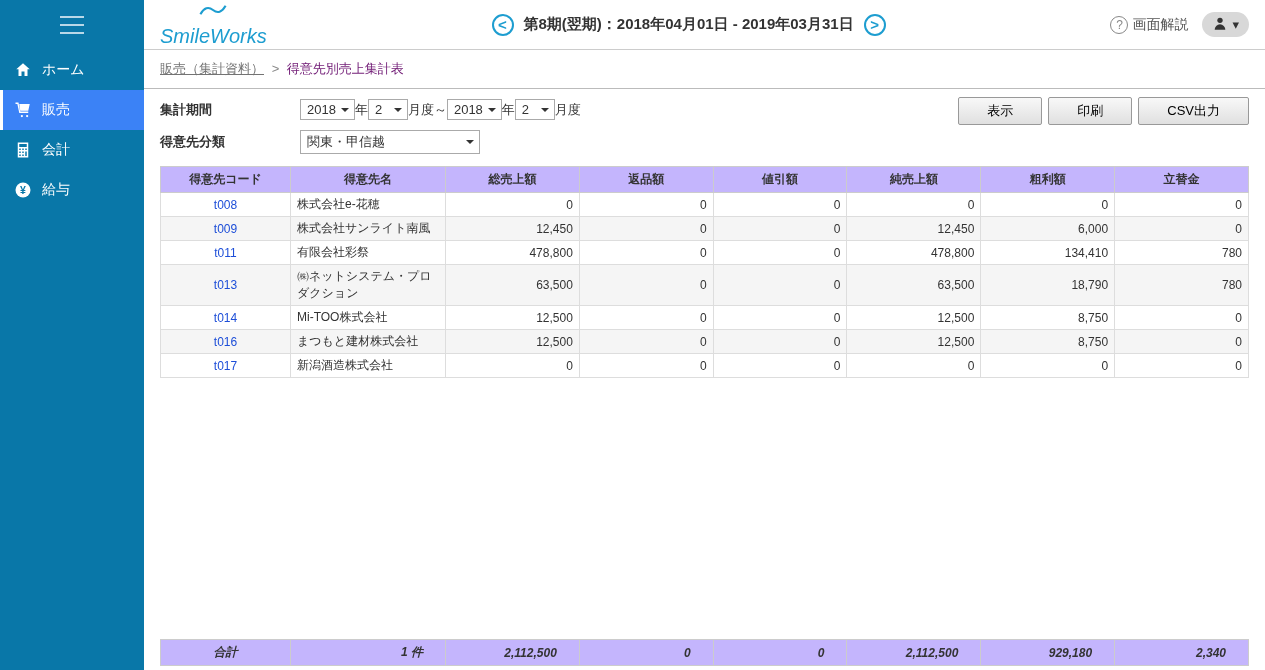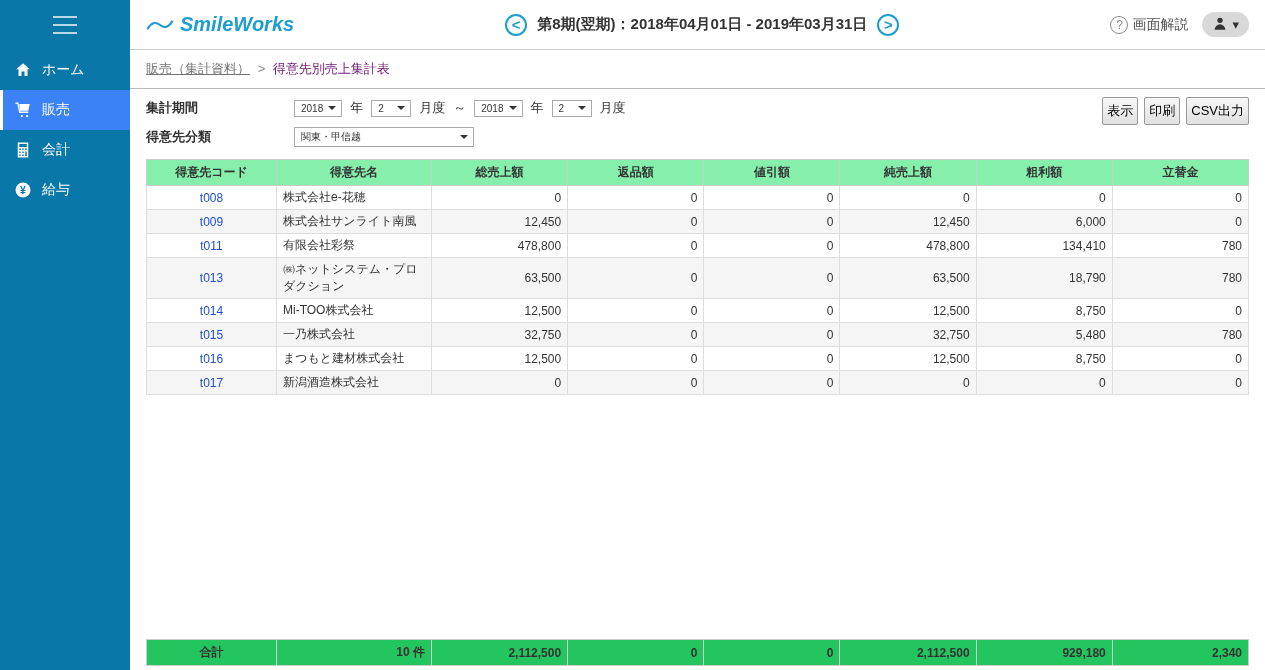--- a/index.html
+++ b/index.html
@@ -1,74 +1,74 @@
 <!DOCTYPE html>
 <html><head>
   <meta charset="utf-8">
   <style>
     * { margin: 0; padding: 0; box-sizing: border-box; }
     body { font-family: "Hiragino Kaku Gothic ProN", "メイリオ", sans-serif; font-size: 13px; color: #333; background: #fff; }
     
     .app { display: flex; height: 670px; width: 1265px; }
     
     
-    .sidebar { width: 130px; background: #0977a8; color: #fff; flex-shrink: 0; }
+    .sidebar { width: 144px; background: #0977a8; color: #fff; flex-shrink: 0; }
     .hamburger { height: 50px; display: flex; align-items: center; justify-content: center; background: #0977a8; cursor: pointer; }
     .hamburger-lines { width: 24px; height: 18px; display: flex; flex-direction: column; justify-content: space-between; }
     .hamburger-lines span { height: 2px; background: #b8d8e8; }
     .nav-item { display: flex; align-items: center; height: 40px; padding: 0 14px; cursor: pointer; gap: 10px; font-size: 14px; }
     .nav-item.active { background: #3b82f6; border-left: 3px solid #fff; padding-left: 11px; }
     .nav-icon { width: 18px; height: 18px; display: flex; align-items: center; justify-content: center; }
     .nav-icon svg { width: 18px; height: 18px; fill: #fff; }
     
     
     .main { flex: 1; display: flex; flex-direction: column; overflow: hidden; }
     
     
     .header { height: 50px; display: flex; align-items: center; padding: 0 16px; border-bottom: 1px solid #ccc; gap: 12px; }
-    .logo { display: flex; align-items: center; gap: 6px; color: #1d9dd0; font-size: 20px; font-weight: bold; font-style: italic; }
+    .logo { display: flex; align-items: center; gap: 6px; color: #1d9dd0; font-size: 20px; font-weight: normal; font-style: italic; flex-direction: column; }
     .logo svg { width: 28px; height: 18px; fill: #1d9dd0; }
     .period-selector { flex: 1; display: flex; align-items: center; justify-content: center; gap: 10px; font-size: 15px; font-weight: bold; }
     .arrow-btn { width: 22px; height: 22px; border-radius: 50%; border: 2px solid #1d9dd0; display: flex; align-items: center; justify-content: center; cursor: pointer; color: #1d9dd0; font-weight: bold; }
     .header-right { display: flex; align-items: center; gap: 14px; }
     .help-btn { display: flex; align-items: center; gap: 4px; cursor: pointer; font-size: 14px; color: #555; }
     .help-icon { width: 18px; height: 18px; border: 1.5px solid #888; border-radius: 50%; display: flex; align-items: center; justify-content: center; font-size: 12px; color: #888; }
     .user-btn { background: #d8d8d8; border-radius: 14px; padding: 3px 10px; display: flex; align-items: center; gap: 4px; cursor: pointer; }
     .user-icon svg { width: 16px; height: 16px; fill: #333; }
     
     
     .breadcrumb-bar { padding: 10px 16px; border-bottom: 1px solid #bbb; font-size: 13px; }
     .breadcrumb-bar a { color: #737373; text-decoration: underline; }
     .breadcrumb-sep { color: #888; margin: 0 4px; }
     .breadcrumb-current { color: #701a75; }
     
     
     .filters { padding: 10px 16px 6px; display: flex; flex-direction: column; gap: 10px; position: relative; }
-    .filter-row { display: flex; align-items: center; gap: 8px; }
+    .filter-row { display: flex; align-items: center; gap: 0; }
     .filter-label { width: 140px; font-weight: bold; font-size: 13px; }
-    .select-box { border: 1px solid #aaa; background: #fff; padding: 2px 18px 2px 6px; font-size: 10px; position: relative; cursor: pointer; min-width: 40px; }
+    .select-box { border: 1px solid #aaa; background: #fff; padding: 2px 18px 2px 6px; font-size: 13px; position: relative; cursor: pointer; min-width: 40px; }
     .select-box::after { content: ""; position: absolute; right: 5px; top: 50%; margin-top: -2px; border-left: 4px solid transparent; border-right: 4px solid transparent; border-top: 4px solid #333; }
     .select-wide { min-width: 180px; }
     .action-buttons { position: absolute; right: 16px; top: 8px; display: flex; gap: 6px; }
-    .btn { border: 1px solid #999; background: linear-gradient(#f8f8f8, #e0e0e0); padding: 4px 4px; font-size: 13px; cursor: pointer; border-radius: 2px; }
+    .btn { border: 1px solid #999; background: linear-gradient(#f8f8f8, #e0e0e0); padding: 4px 28px; font-size: 13px; cursor: pointer; border-radius: 2px; }
     
     
     .table-wrap { flex: 1; padding: 6px 16px 0; overflow: auto; }
     table { width: 100%; border-collapse: collapse; table-layout: fixed; }
-    th { background: #86efac; border: 1px solid #ccc; padding: 4px; font-size: 12px; font-weight: bold; text-align: center; }
+    th { background: #c4b5fd; border: 1px solid #ccc; padding: 4px; font-size: 12px; font-weight: bold; text-align: center; }
     td { border: 1px solid #ddd; padding: 3px 6px; font-size: 12px; height: 20px; }
     td.code { text-align: center; color: #1d4ed8; }
     td.name { text-align: left; }
     td.num { text-align: right; }
     tbody tr:nth-child(even) td { background: #f5f5f5; }
     
     
     .totals { padding: 0 16px 4px; }
     .totals table { width: 100%; border-collapse: collapse; table-layout: fixed; }
-    .totals td { background: #22c55e; border: 1px solid #ccc; padding: 4px 6px; font-size: 12px; font-weight: bold; }
+    .totals td { background: #c4b5fd; border: 1px solid #ccc; padding: 4px 22px; font-size: 12px; font-weight: bold; font-style: italic; }
     .totals td.label { text-align: center; }
     .totals td.num { text-align: right; }
     
     .col-code { width: 130px; }
     .col-name { width: 155px; }
     .col-num { width: auto; }
   </style>
 </head>
 <body>
 
@@ -245,30 +245,20 @@
               <td class="code">t014</td>
               <td class="name">Mi-TOO株式会社</td>
               <td class="num">12,500</td>
               <td class="num">0</td>
               <td class="num">0</td>
               <td class="num">12,500</td>
               <td class="num">8,750</td>
               <td class="num">0</td>
             </tr>
             <tr>
-              <td class="code">t015</td>
-              <td class="name">一乃株式会社</td>
-              <td class="num">32,750</td>
-              <td class="num">0</td>
-              <td class="num">0</td>
-              <td class="num">32,750</td>
-              <td class="num">5,480</td>
-              <td class="num">780</td>
-            </tr>
-            <tr>
               <td class="code">t016</td>
               <td class="name">まつもと建材株式会社</td>
               <td class="num">12,500</td>
               <td class="num">0</td>
               <td class="num">0</td>
               <td class="num">12,500</td>
               <td class="num">8,750</td>
               <td class="num">0</td>
             </tr>
             <tr>
@@ -293,21 +283,21 @@
             <col class="col-num">
             <col class="col-num">
             <col class="col-num">
             <col class="col-num">
             <col class="col-num">
             <col class="col-num">
         </colgroup>
         <tbody>
             <tr>
           <td class="label">合計</td>
-          <td class="num">10 件</td>
+          <td class="num">1 件</td>
           <td class="num">2,112,500</td>
           <td class="num">0</td>
           <td class="num">0</td>
           <td class="num">2,112,500</td>
           <td class="num">929,180</td>
           <td class="num">2,340</td>
         </tr>
       </tbody>
         </table>
     </div>

